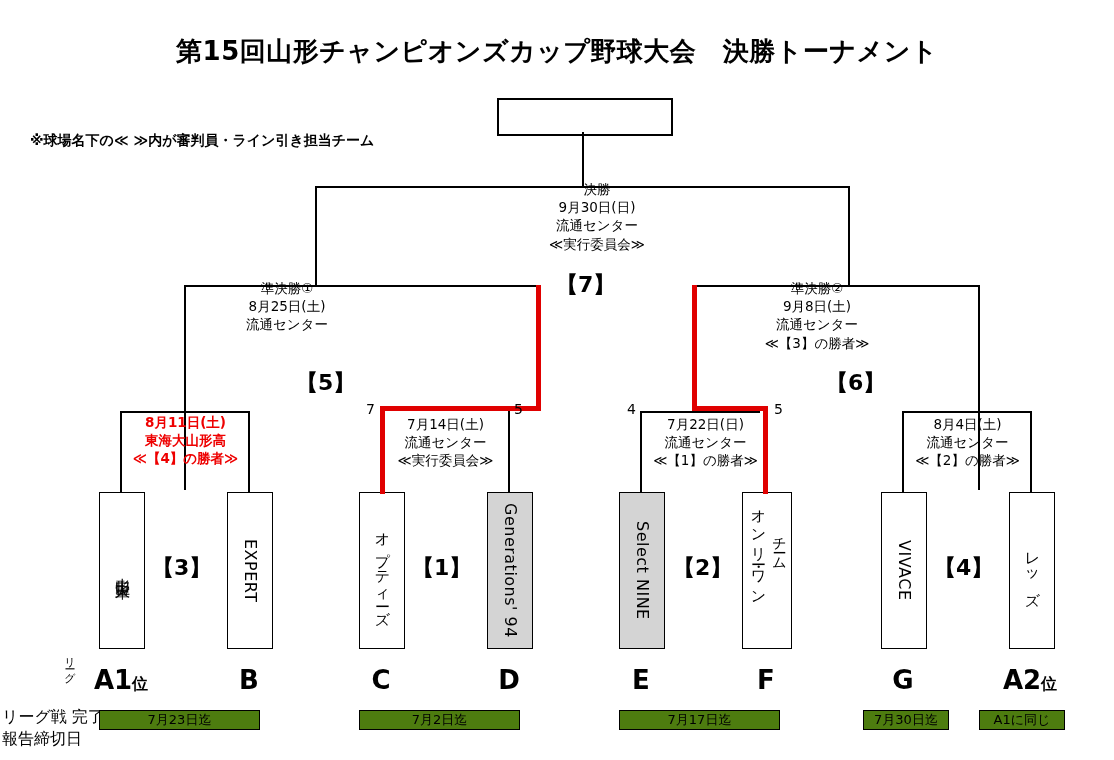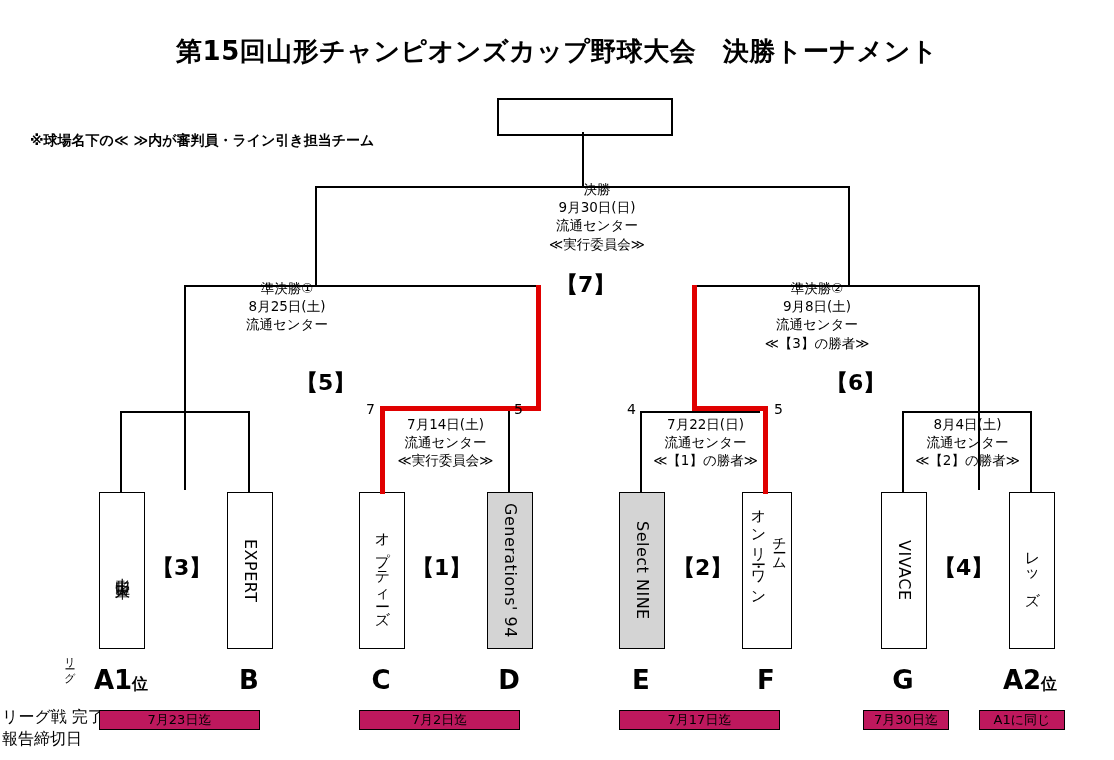--- a/index.html
+++ b/index.html
@@ -52,21 +52,21 @@
   
   .minfo{position:absolute;text-align:center;font-size:13.5px;line-height:1.35;white-space:nowrap;}
   .minfo.red{color:#ee0000;font-weight:bold;}
   .mnum{position:absolute;font-size:22px;font-weight:bold;white-space:nowrap;}
   .score{position:absolute;font-size:14px;}
 
   
   .grp{position:absolute;font-size:26px;font-weight:bold;text-align:center;}
   .grp .sm{font-size:16px;font-weight:bold;}
   .deadline{
-    position:absolute;border:1px solid #000;background:#be185d;height:18px;
+    position:absolute;border:1px solid #000;background:#4d7c0f;height:18px;
     font-size:13px;display:flex;align-items:center;justify-content:center;
   }
   #league-side{
     position:absolute;left:62px;top:650px;width:14px;
     writing-mode:vertical-rl;text-orientation:upright;
     font-size:11px;letter-spacing:1px;
   }
   #deadline-label{
     position:absolute;left:2px;top:706px;font-size:16px;line-height:1.35;
     text-align:left;white-space:nowrap;
@@ -119,20 +119,25 @@
     <div>9月8日(土)</div>
     <div>流通センター</div>
     <div>≪【3】の勝者≫</div>
   </div>
   <div class="mnum" style="left:826px;top:368px;">【6】</div>
 
   <div class="ln" style="left:120px;top:411px;width:130px;height:2px;"></div>
   <div class="ln" style="left:120px;top:411px;width:2px;height:82px;"></div>
   <div class="ln" style="left:248px;top:411px;width:2px;height:82px;"></div>
 
+  <div class="minfo red" style="left:113px;top:413px;width:145px;">
+    <div>8月11日(土)</div>
+    <div>東海大山形高</div>
+    <div>≪【4】の勝者≫</div>
+  </div>
   <div class="mnum" style="left:152px;top:553px;">【3】</div>
 
   <div class="lnR" style="left:380px;top:406px;width:161px;height:5px;"></div>
   <div class="lnR" style="left:380px;top:406px;width:5px;height:87px;"></div>
   <div class="ln" style="left:508px;top:411px;width:2px;height:82px;"></div>
 
   <div class="score" style="left:366px;top:401px;">7</div>
   <div class="score" style="left:514px;top:401px;">5</div>
 
   <div class="minfo" style="left:373px;top:415px;width:145px;">

